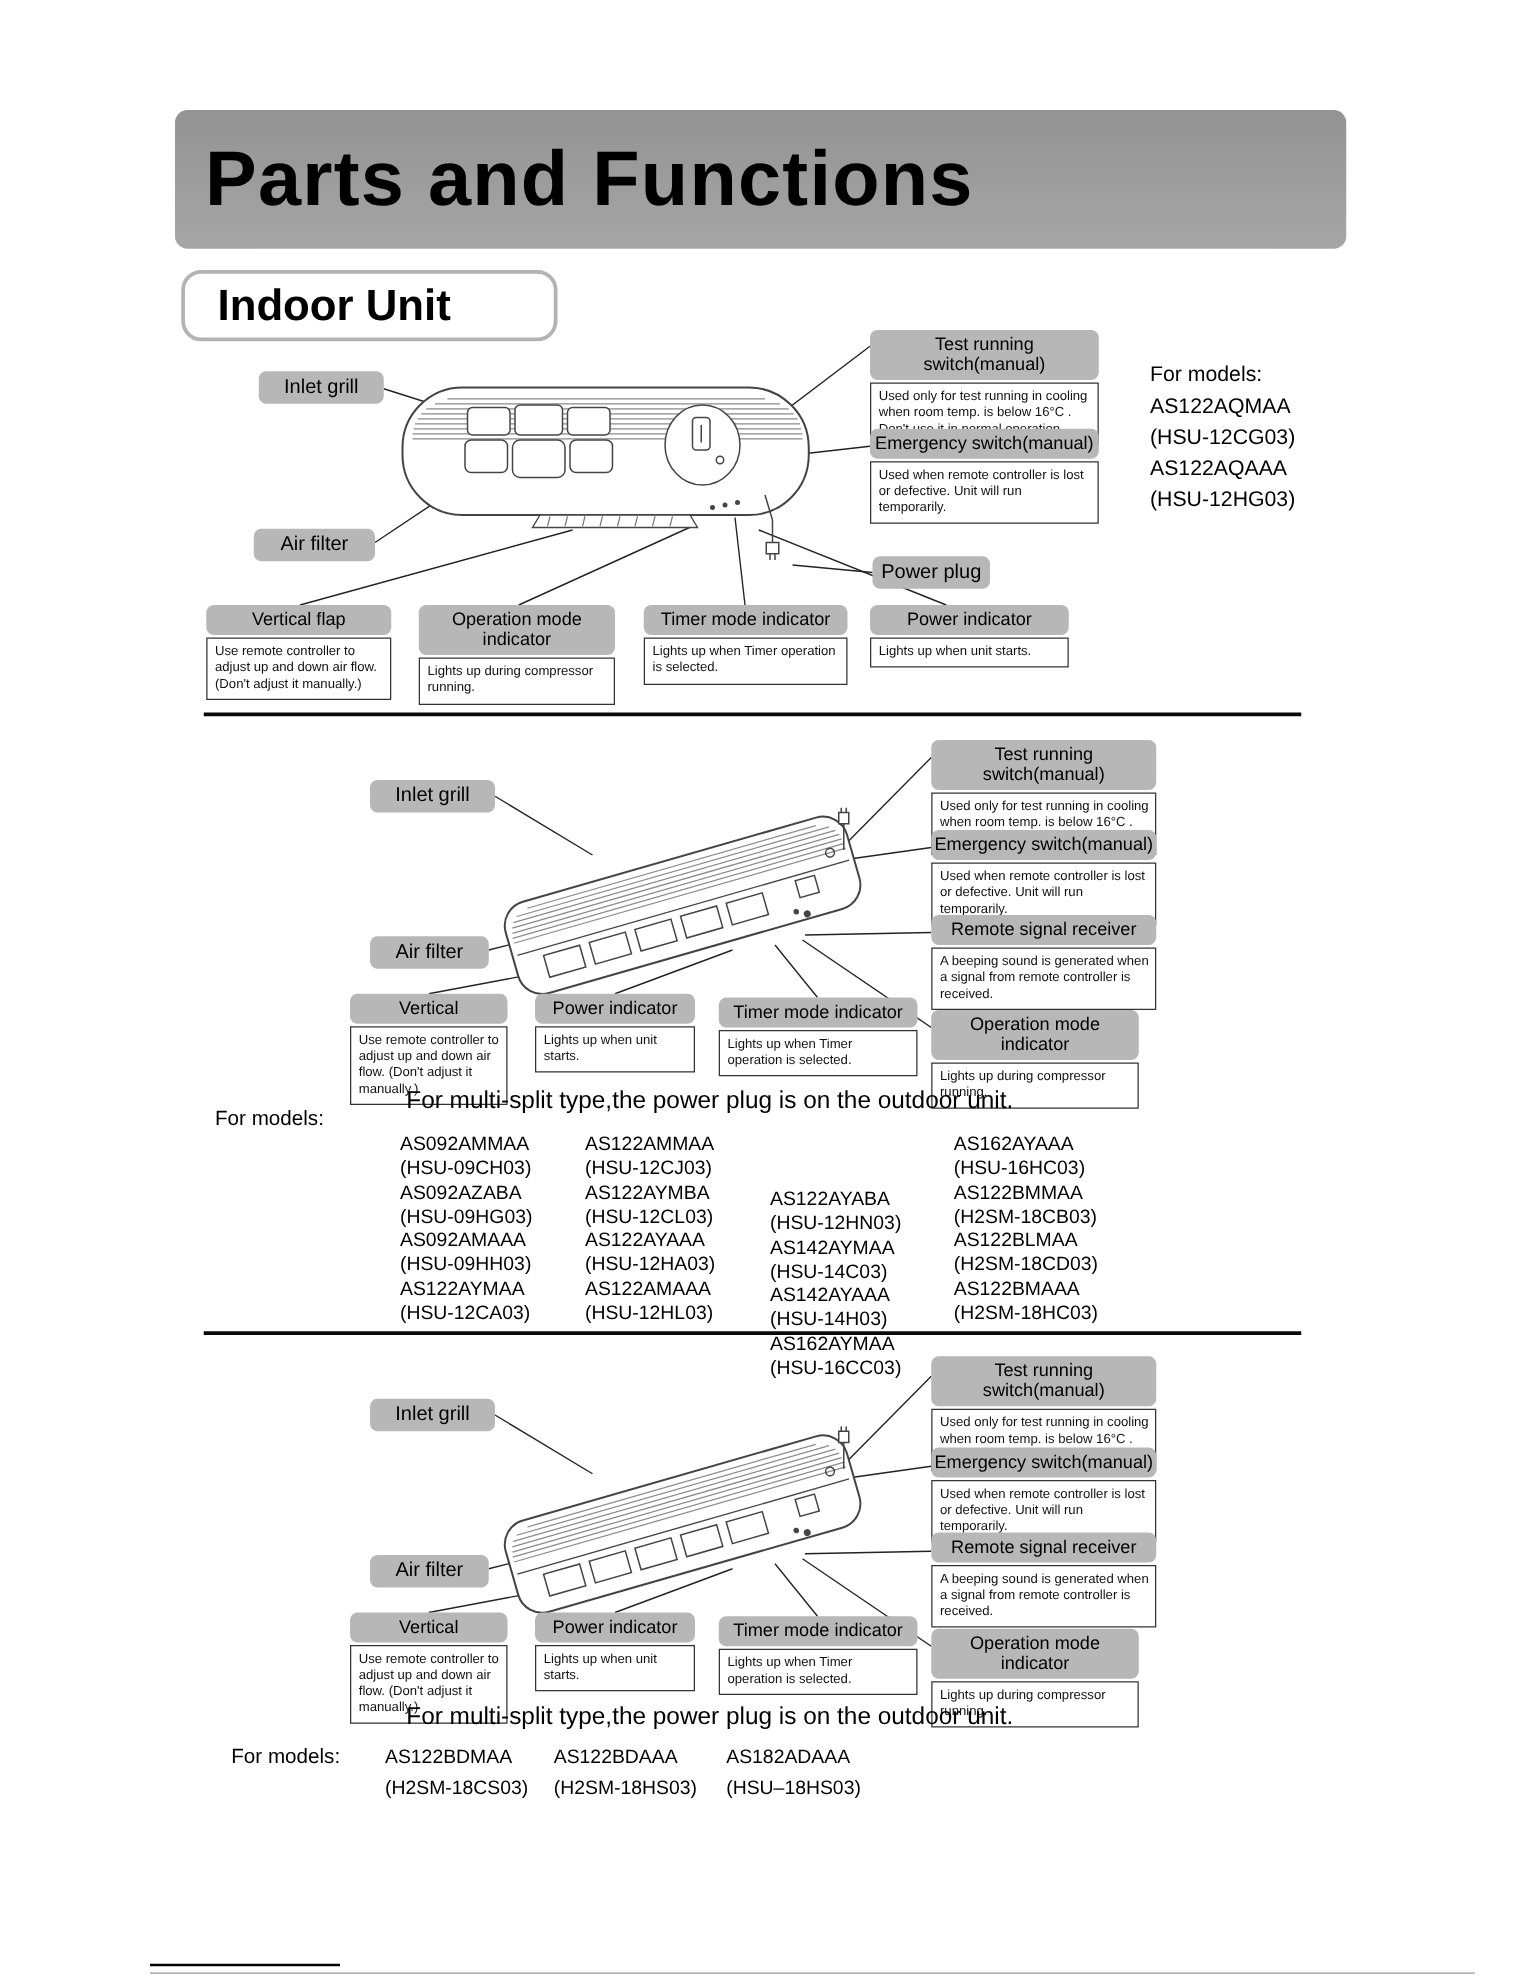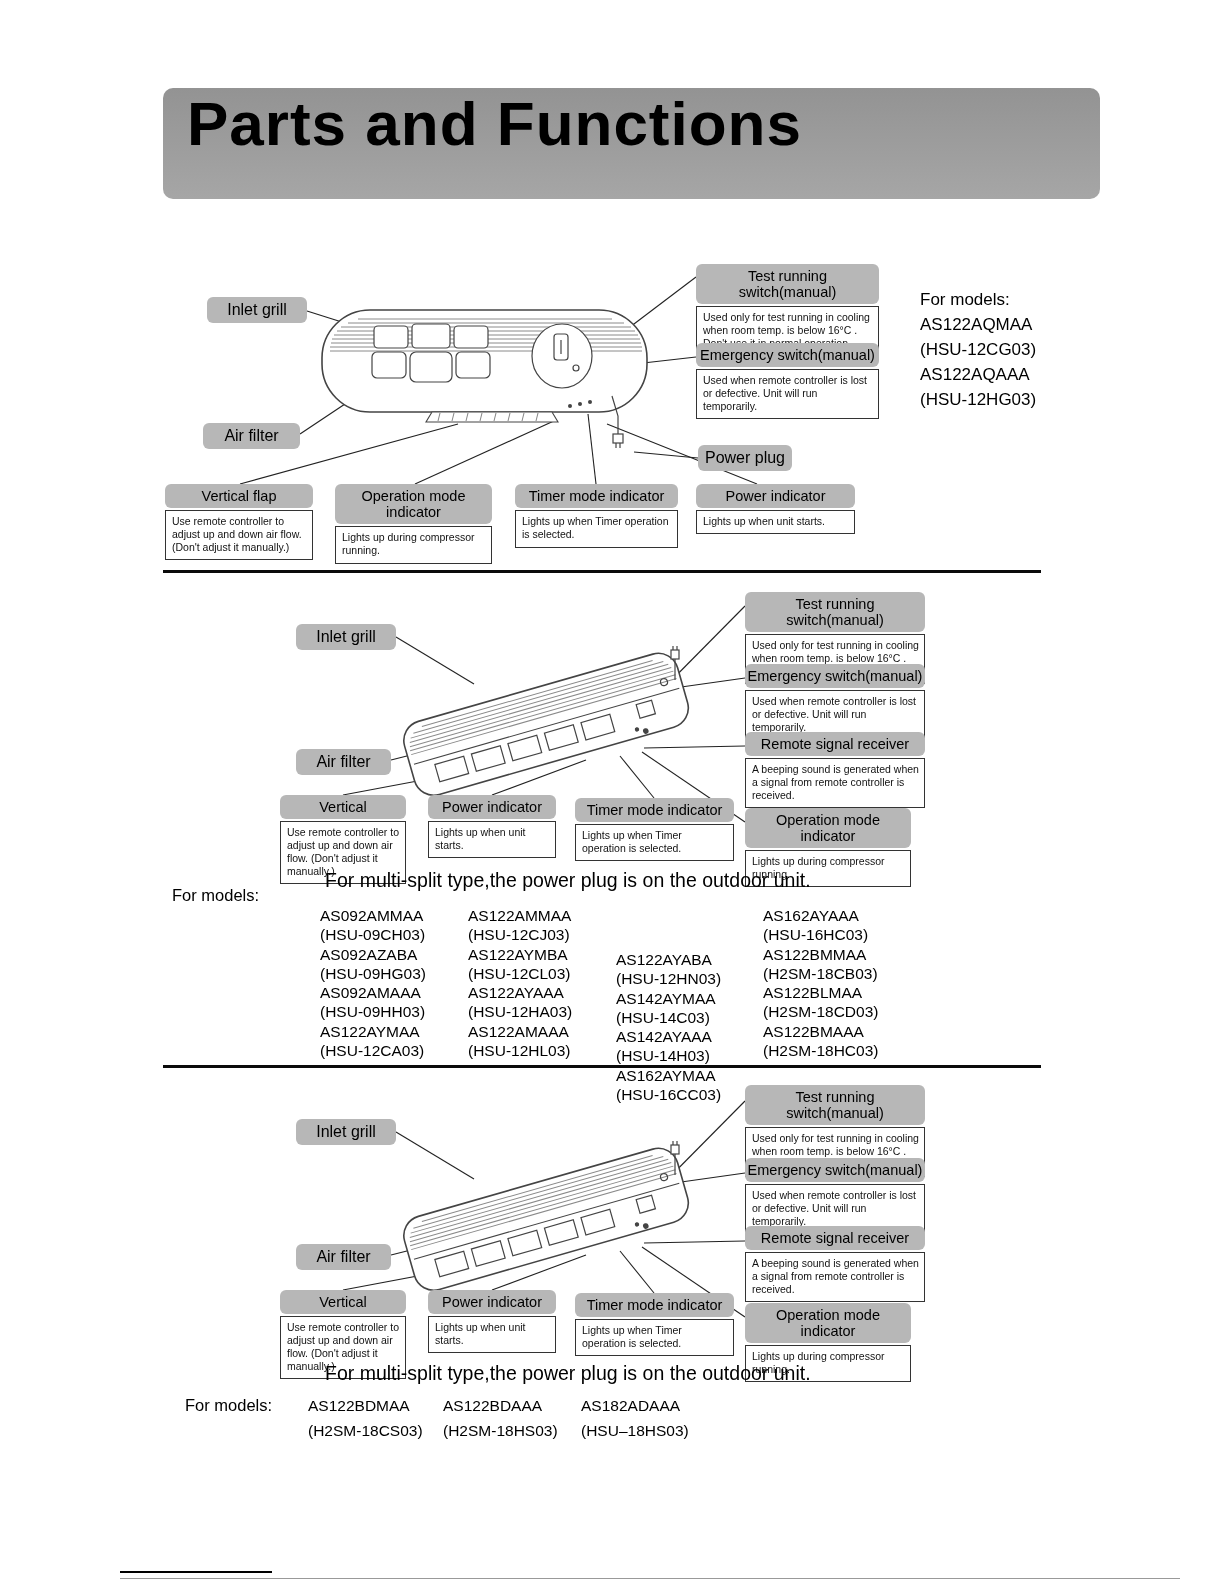--- a/index.html
+++ b/index.html
@@ -2,23 +2,23 @@
 <html><head>
 <meta charset="utf-8">
 <style>
   * { margin:0; padding:0; box-sizing:border-box; }
   html,body { background:#ffffff; }
   .page {
     position:relative; width:1225px; height:1585px; background:#ffffff;
     font-family:"Liberation Sans", sans-serif; color:#000; overflow:hidden;
   }
   .title-bar {
-    position:absolute; left:163px; top:88px; width:937px; height:111px;
+    position:absolute; left:140px; top:88px; width:937px; height:111px;
     background:linear-gradient(#939393,#a6a6a6); border-radius:10px;
-    display:flex; align-items:flex-start; padding-left:24px;
+    display:flex; align-items:center; padding-left:24px;
   }
   .title-bar .t { font-size:62px; font-weight:bold; letter-spacing:1px; color:#000; }
   .section-label {
     position:absolute; left:145px; top:216px; width:301px; height:57px;
     background:#fff; border:3px solid #b3b3b3; border-radius:16px;
     display:flex; align-items:center; padding-left:26px;
   }
   .section-label .t { font-size:35px; font-weight:bold; }
   .glabel {
     position:absolute; background:#b7b7b7; border-radius:6px; text-align:center;
@@ -78,20 +78,23 @@
       <line x1="654" y1="1293" x2="620" y2="1251"></line>
       <line x1="745" y1="1317" x2="642" y2="1247"></line>
       <line x1="745" y1="1101" x2="652" y2="1195"></line>
       <line x1="745" y1="1173" x2="660" y2="1185"></line>
       <line x1="745" y1="1241" x2="644" y2="1243"></line>
     </g>
   </svg>
 
   <div class="title-bar">
     <span class="t">Parts and Functions</span>
+  </div>
+  <div class="section-label">
+    <span class="t">Indoor Unit</span>
   </div>
 
   <svg class="unit" style="left:312px;top:296px" width="345" height="165" viewBox="0 0 345 165">
     <rect x="10" y="14" width="325" height="102" rx="48" ry="48" fill="#fff" stroke="#444" stroke-width="1.6"></rect>
     <g stroke="#8a8a8a" stroke-width="1">
       <line x1="46" y1="23" x2="300" y2="23"></line>
         <line x1="36" y1="27" x2="312" y2="27"></line>
       <line x1="29" y1="31" x2="319" y2="31"></line>
         <line x1="25" y1="35" x2="323" y2="35"></line>
       <line x1="22" y1="39" x2="326" y2="39"></line>

